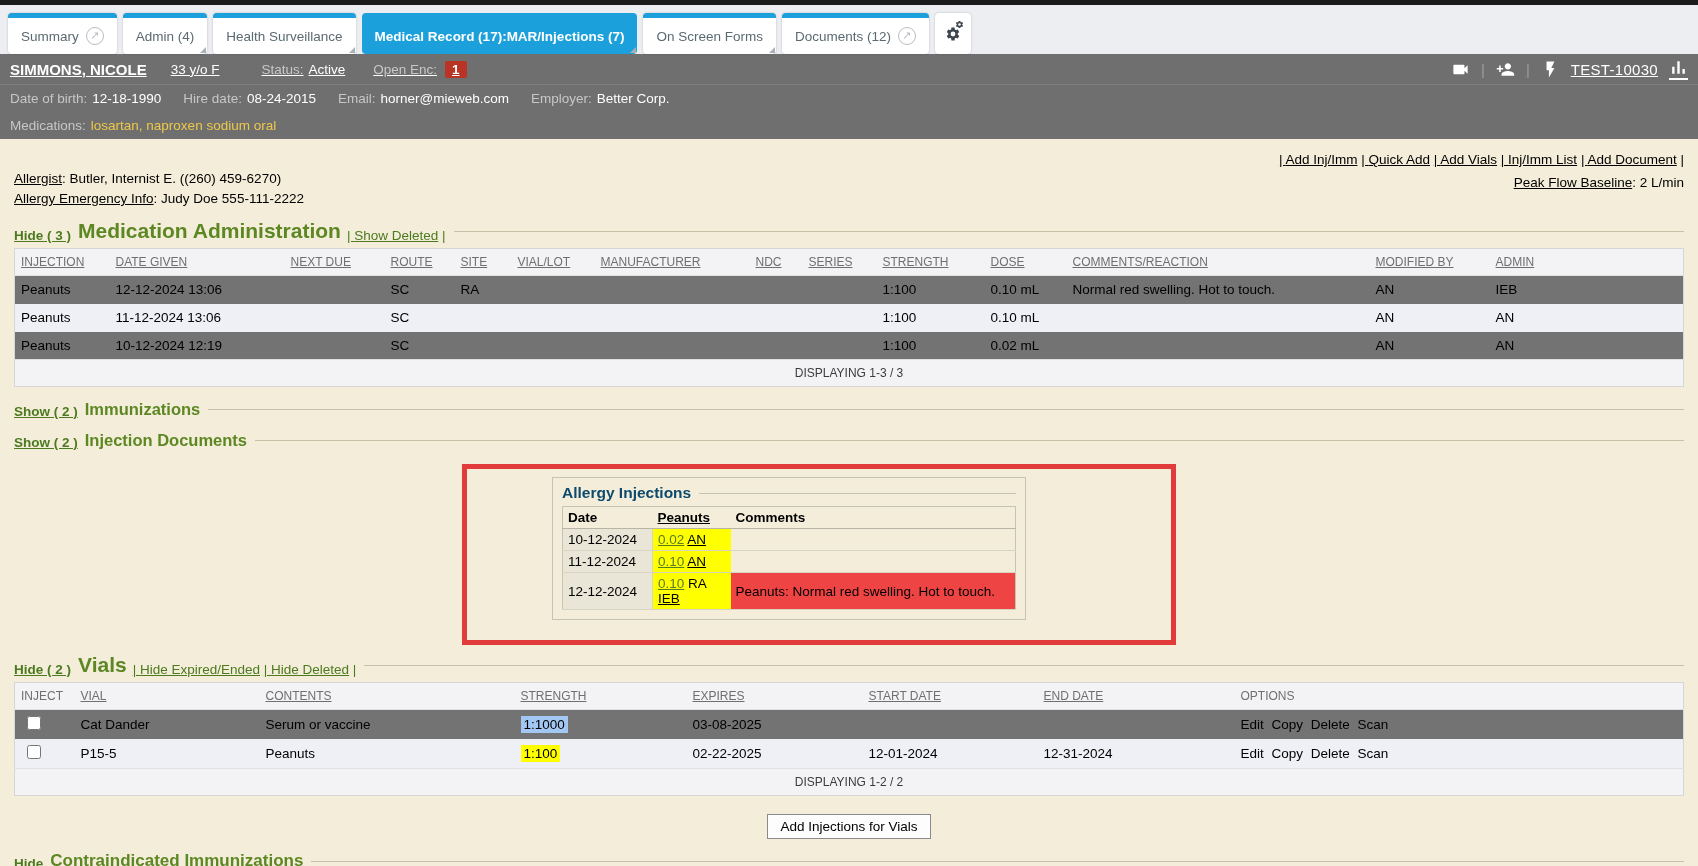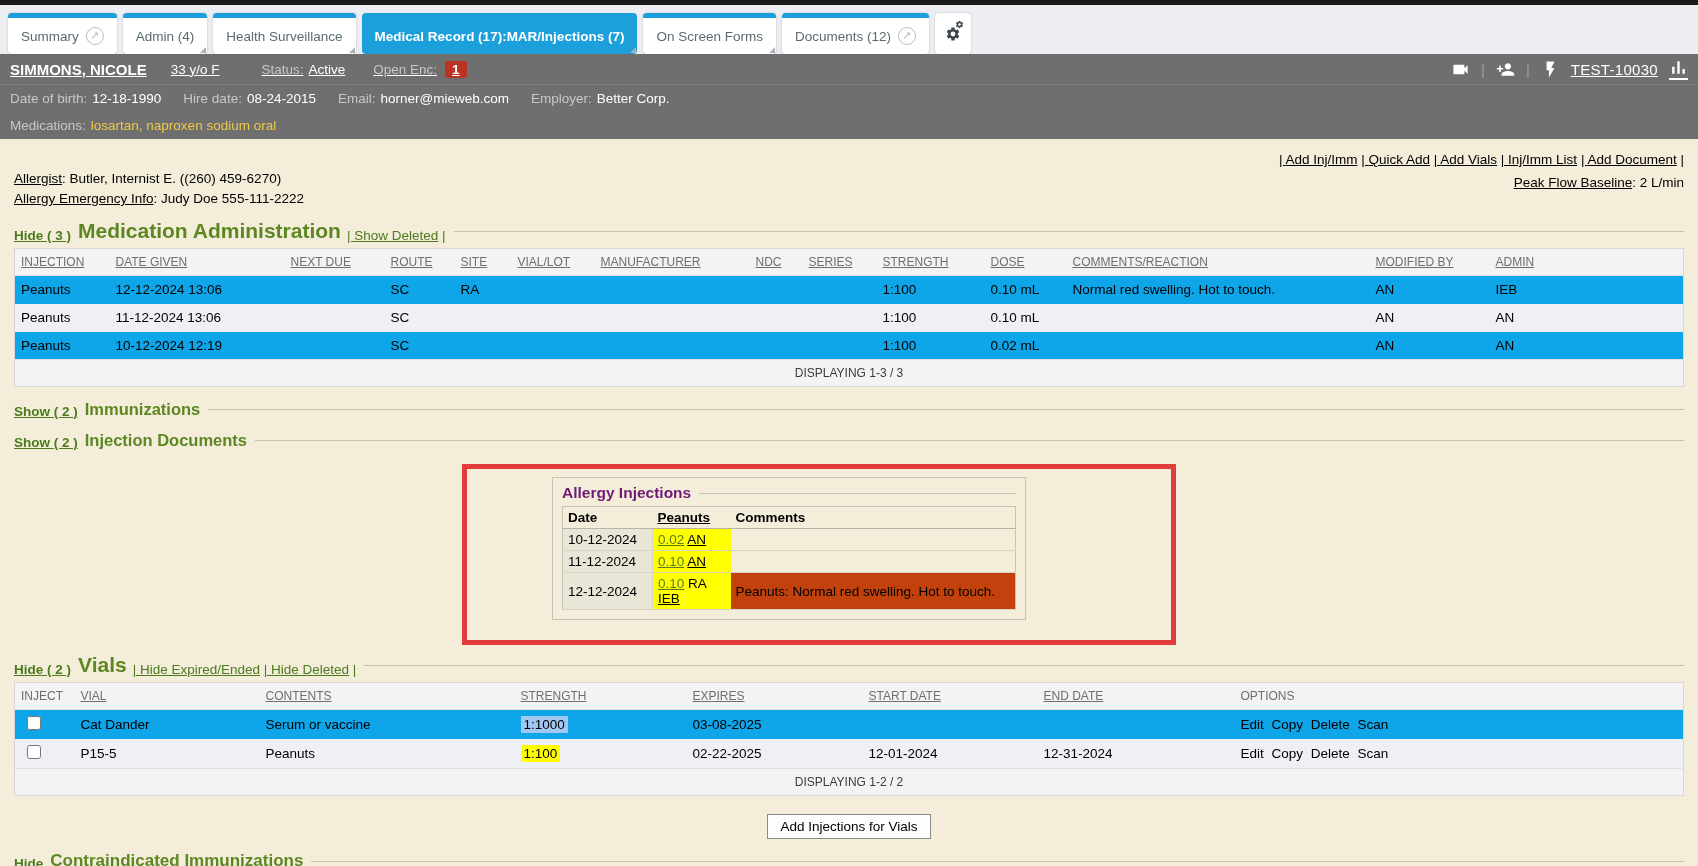--- a/index.html
+++ b/index.html
@@ -70,46 +70,46 @@
   
   .sec-hdr { display:flex; align-items:flex-end; margin-top:10px; }
   .toggle { color:#4c7a1e; font-weight:bold; text-decoration:underline; cursor:pointer; }
   .sec-title { color:#5d8722; font-weight:bold; margin-left:7px; }
   .sec-title.big { font-size:21px; } .sec-title.med { font-size:16.5px; }
   .sec-extra { margin-left:6px; color:#4c7a1e; }
   .sec-extra a { color:#4c7a1e; text-decoration:underline; cursor:pointer; }
   .sec-extra .f::before { content:"| "; } .sec-extra::after { content:" |"; }
   .sec-rule { flex:1; border-top:1px solid #c9c1a8; align-self:center; margin-left:8px; }
   
-  table.grid { width:100%; border-collapse:collapse; background:#0ea5e9; table-layout:fixed; margin-top:5px; border:1px solid #d6d6d6; }
+  table.grid { width:100%; border-collapse:collapse; background:#737373; table-layout:fixed; margin-top:5px; border:1px solid #d6d6d6; }
   table.grid thead th {
     background:#f3f3f6; color:#6f6f6f; text-align:left; font-weight:normal; font-size:12px;
     padding:6px 6px; border-bottom:1px solid #e0e0e0; cursor:pointer;
   }
   table.grid thead th span { text-decoration:underline; }
   table.grid thead th.nound span { text-decoration:none; cursor:default; }
   table.grid tbody td { padding:6px 6px; height:28px; overflow:hidden; white-space:nowrap; }
   table.grid tbody tr.alt { background:#eef0f5; }
   table.grid tfoot td { background:#f3f3f6; border-top:1px solid #e0e0e0; text-align:center; font-size:12px; color:#3c3c3c; padding:6px; }
   .hl-y { background:#ffff00; padding:1px 3px; }
   .hl-b { background:#a3c7f3; padding:1px 3px; }
   .opt { margin-right:4px; cursor:pointer; }
   
   .callout { margin:14px 0 0 448px; width:714px; border:5px solid #e23b3b; padding:8px 0 20px 85px; background:transparent; }
   .abox { width:474px; border:1px solid #c6c2b4; padding:6px 9px 9px 9px; }
   .abox-hdr { display:flex; align-items:baseline; }
-  .abox-title { color:#701a75; font-weight:bold; font-size:15.5px; }
+  .abox-title { color:#0c4a6e; font-weight:bold; font-size:15.5px; }
   .abox-hdr .sec-rule { border-top-color:#c6c2b4; }
   table.atable { border-collapse:collapse; width:100%; margin-top:4px; border:1px solid #c6c2b4; }
   table.atable th { text-align:left; font-weight:bold; padding:3px 5px; border-bottom:1px solid #b9b5a6; }
   table.atable td { padding:3px 5px; border-bottom:1px solid #d8d4c4; }
   table.atable td.adate { background:#e9e5d7; border-right:1px solid #d8d4c4; width:90px; }
   table.atable th.hpeanuts span { text-decoration:underline; cursor:pointer; }
   table.atable td.aval { background:#ffff00; width:78px; }
-  table.atable td.acomment.filled { background:#c2410c; }
+  table.atable td.acomment.filled { background:#ef4444; }
   .glink { color:#567d1f; text-decoration:underline; cursor:pointer; }
   .klink { color:#000; text-decoration:underline; cursor:pointer; }
   
   .btn-row { text-align:center; margin-top:18px; }
   .push-btn {
     font-family:"Liberation Sans", sans-serif; font-size:13.5px; color:#000;
     background:#fdfdfd; border:1px solid #8a8a8a; border-radius:0; padding:4px 12px; cursor:pointer;
   }
   input[type="checkbox"] { width:14px; height:14px; margin:0 0 0 6px; cursor:pointer; }
 </style>

